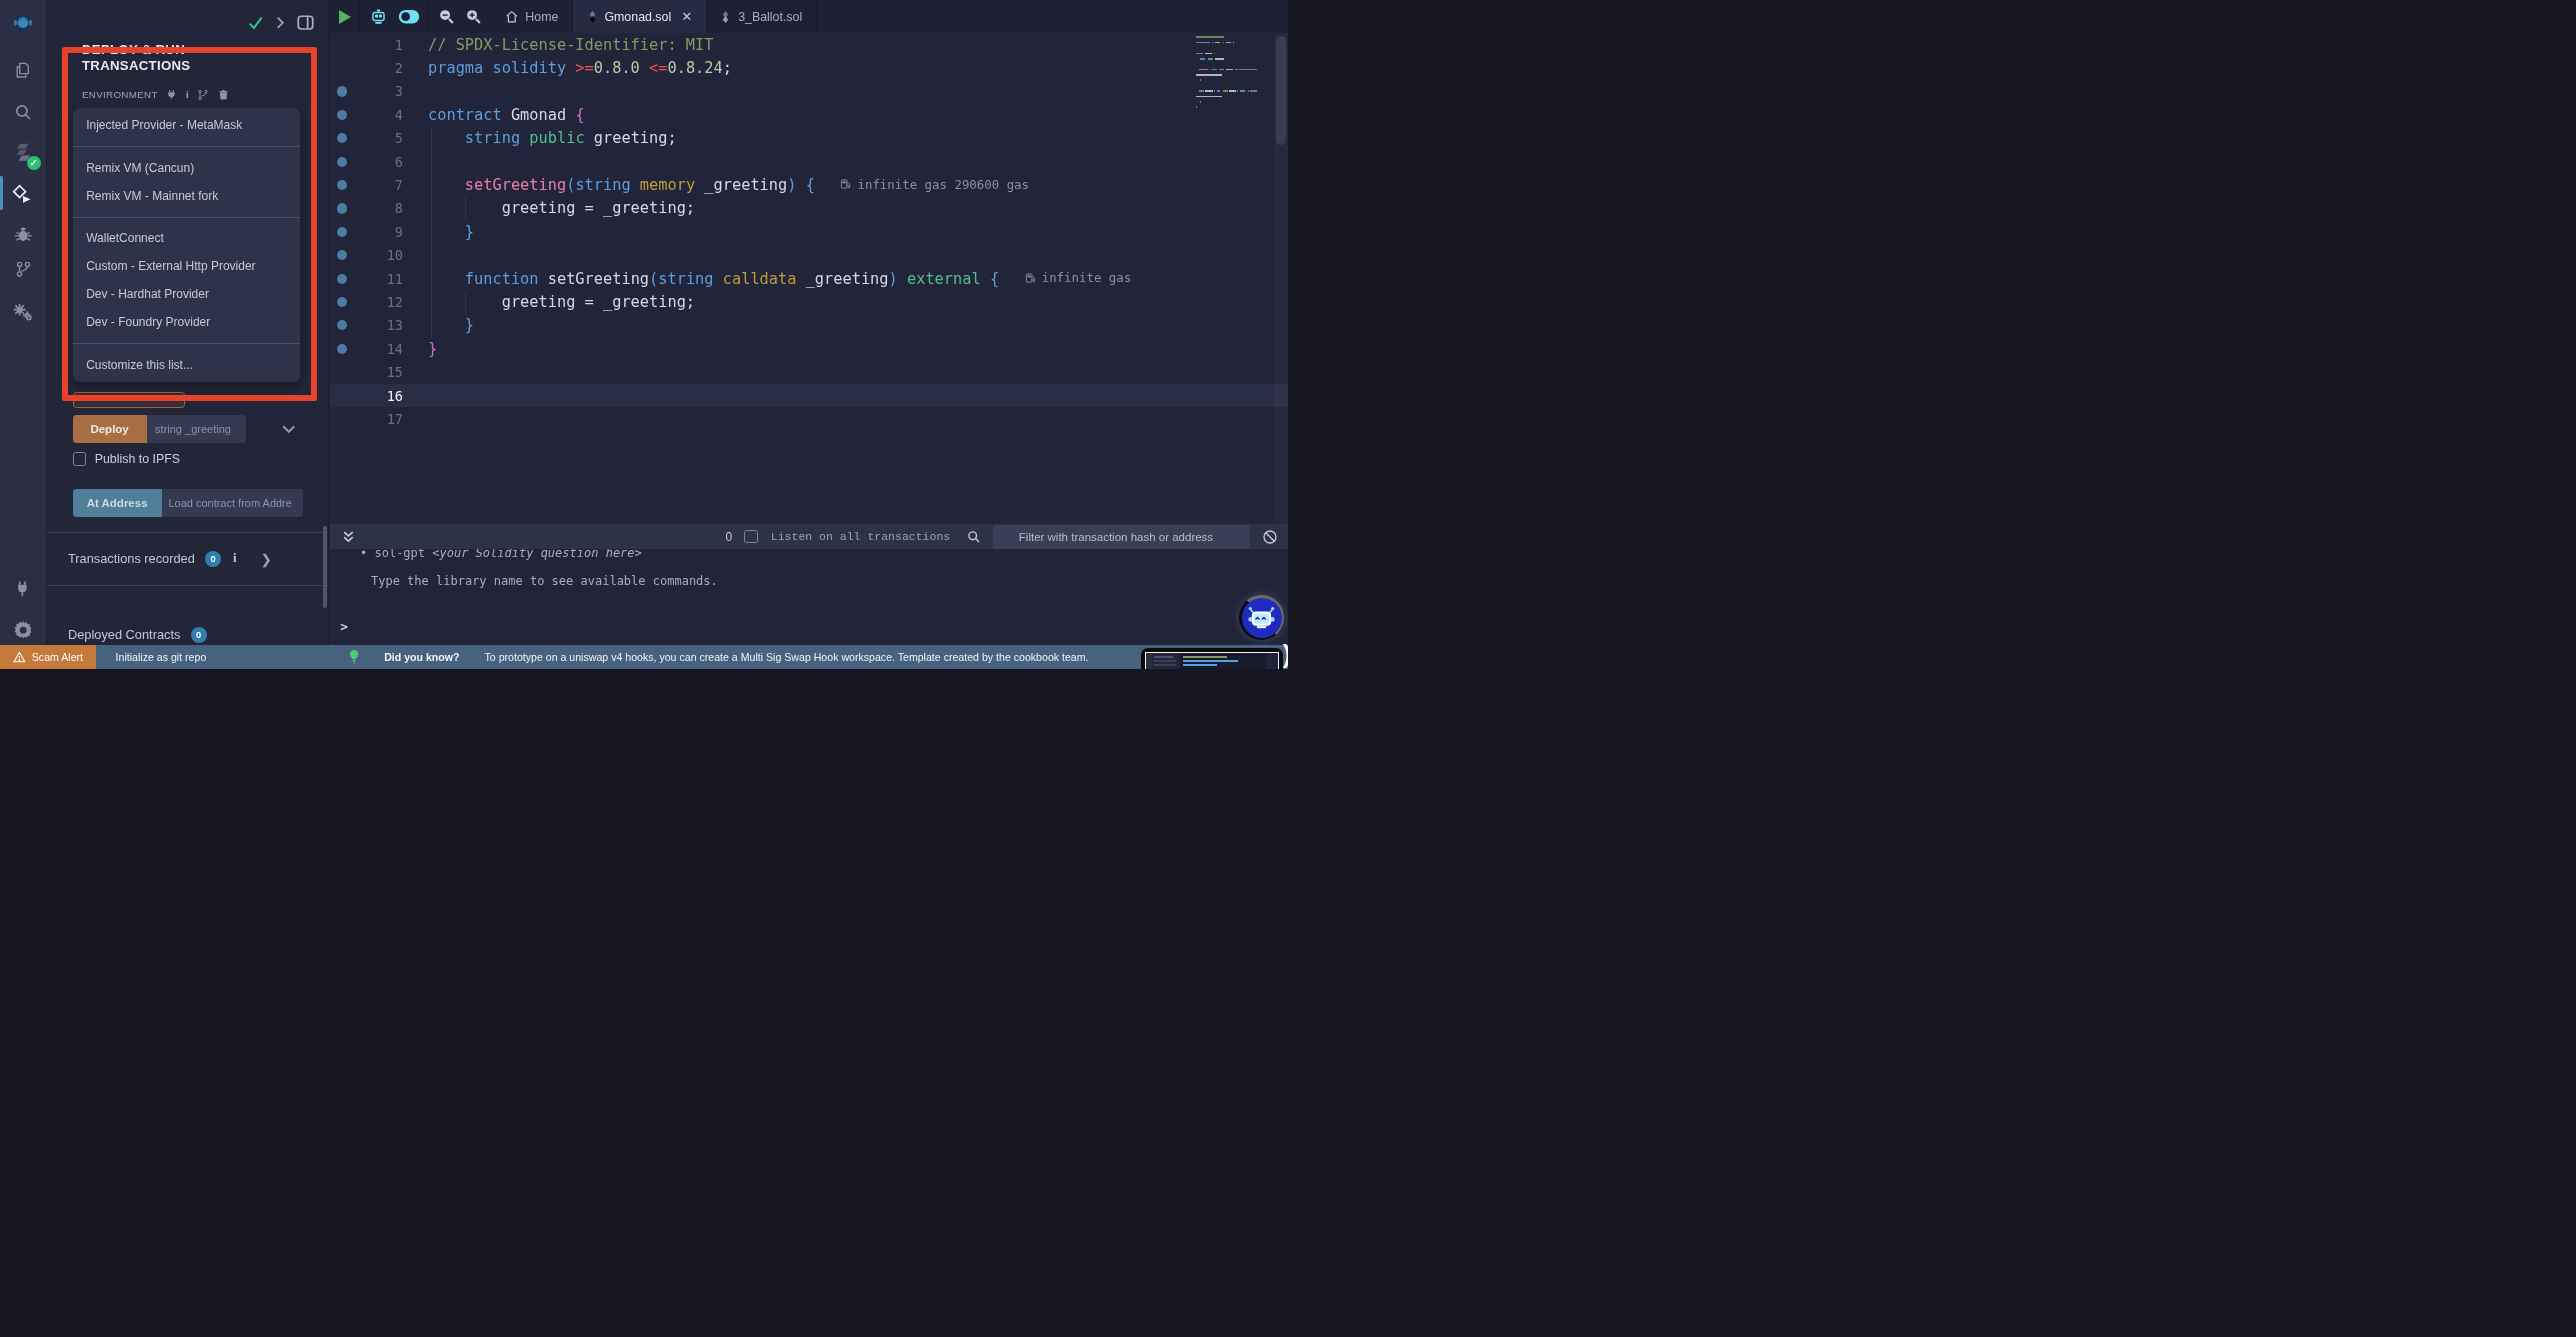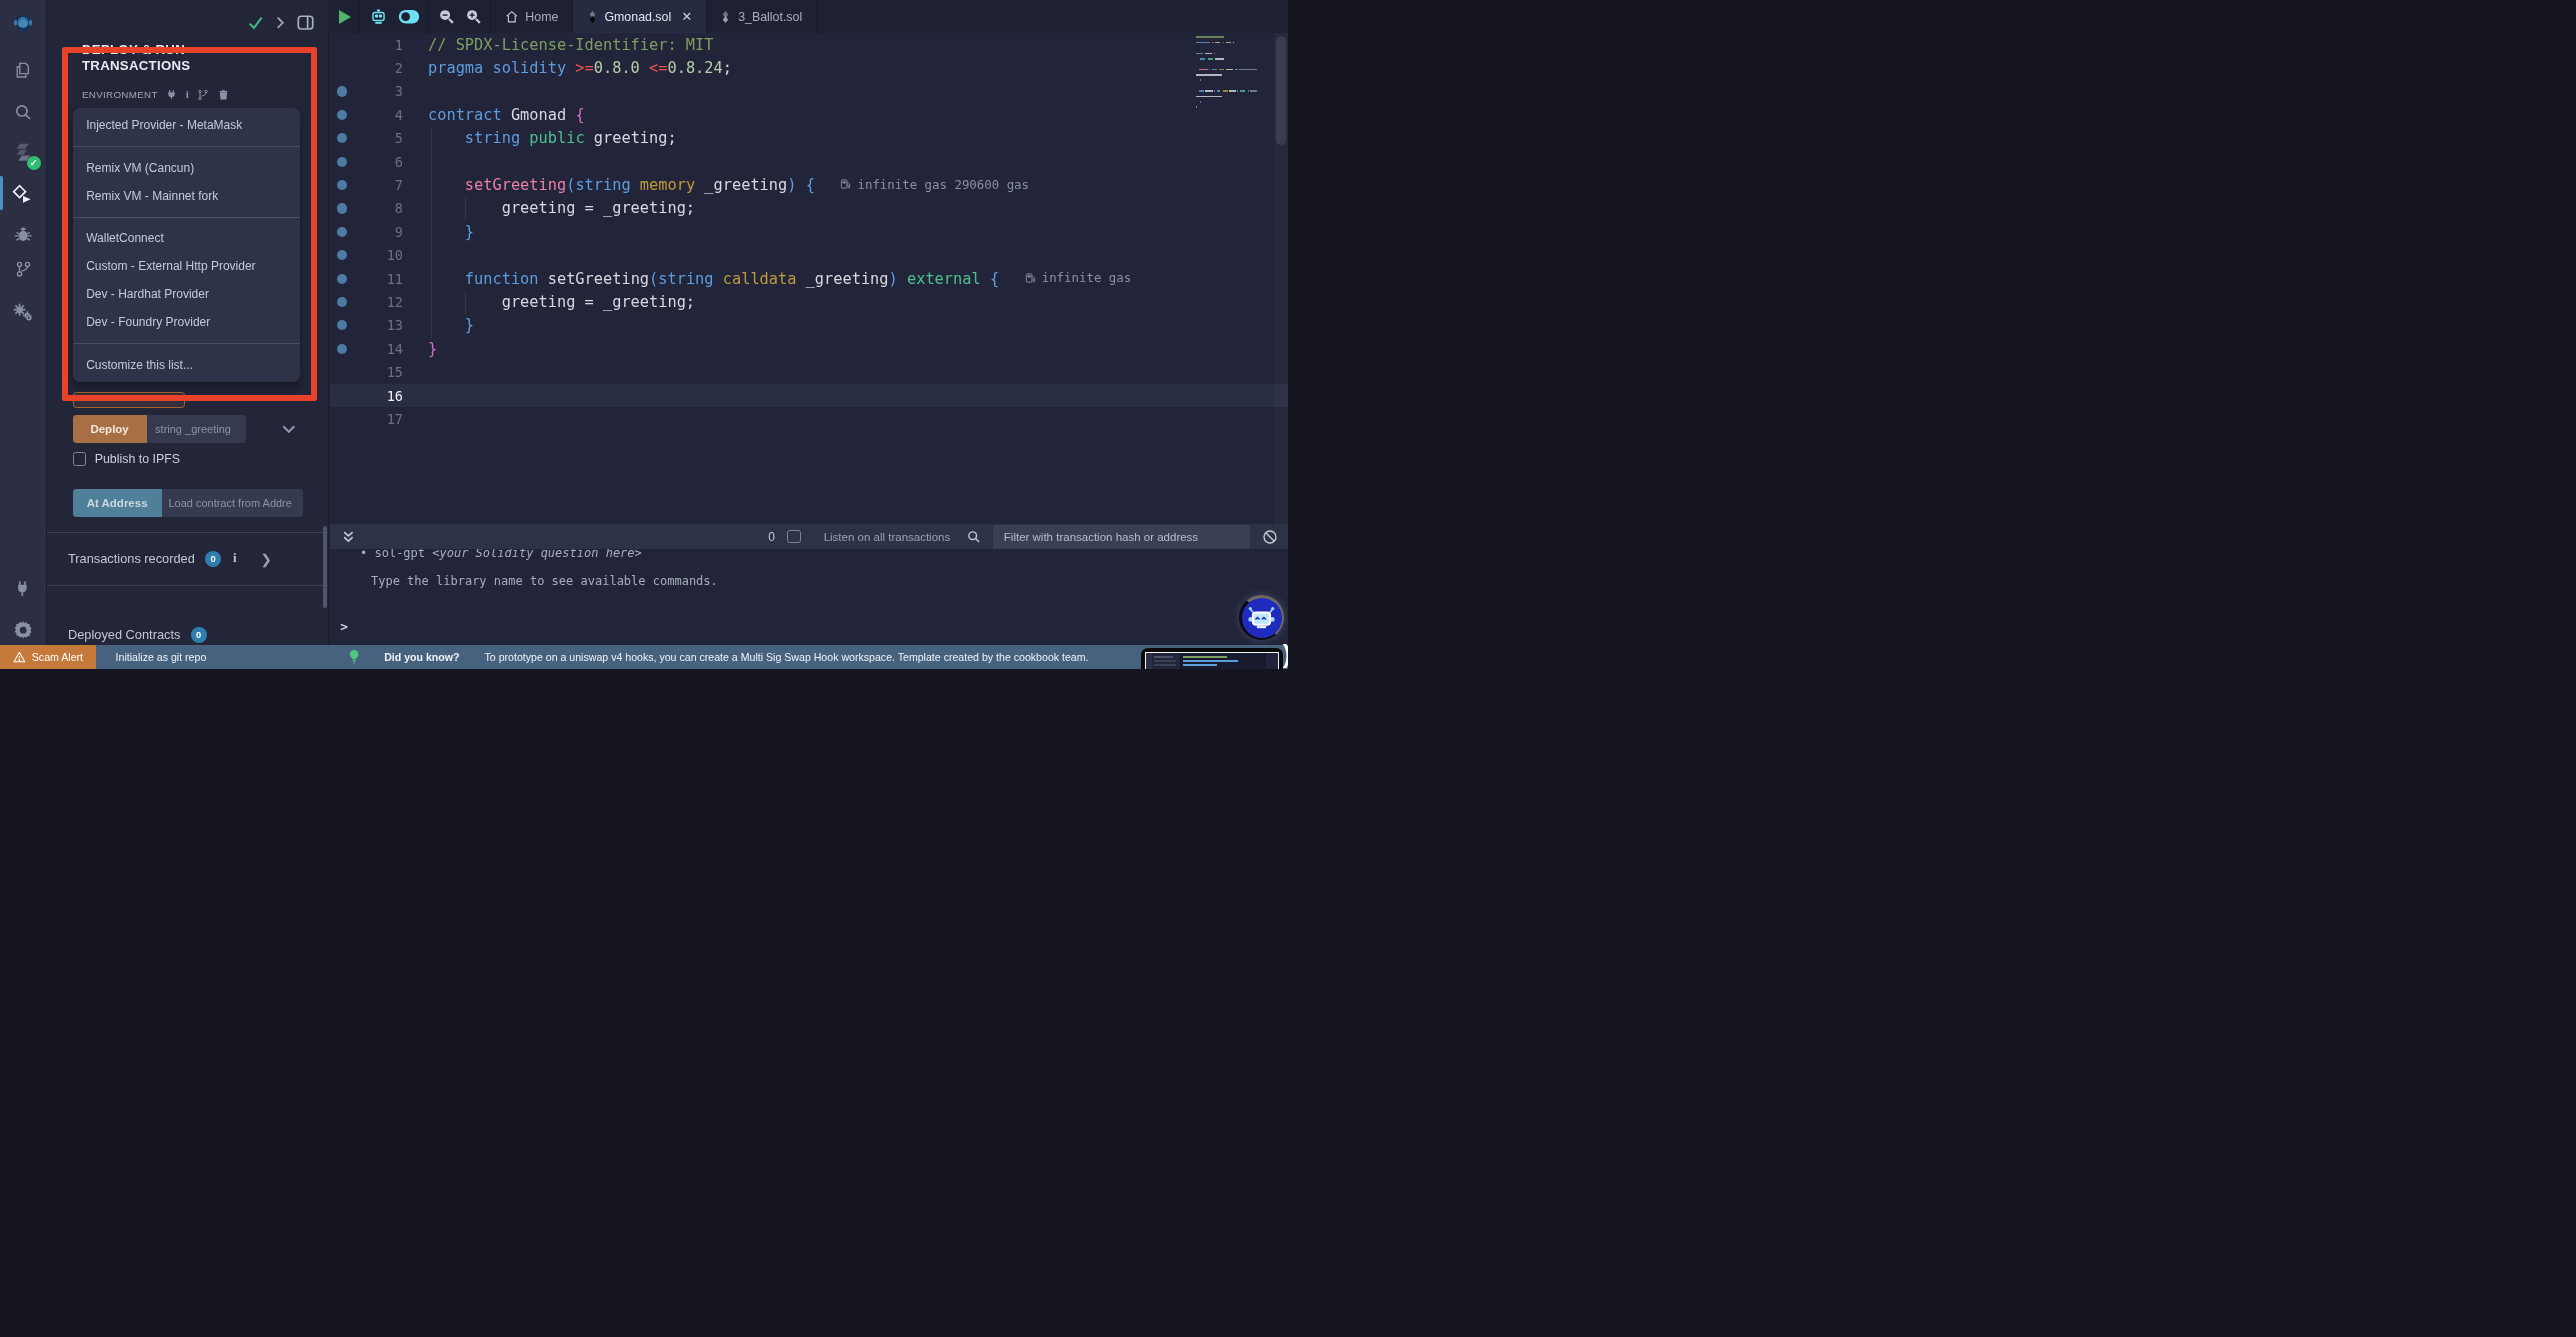--- a/index.html
+++ b/index.html
@@ -114,24 +114,24 @@
   .mrow i{ height:1.7px; display:block; margin-right:1.7px; opacity:.8; }
   #vscroll{ position:absolute; right:0; top:0; bottom:0; width:13.6px; background:rgba(255,255,255,.025); }
   #vthumb{ width:10.2px; margin:2.6px auto 0; height:109px; background:rgba(255,255,255,.09); border-radius:5.1px; }
 
   
   #termbar{ position:absolute; left:0; right:0; top:524px; height:25px; background:#2e3247;
             display:flex; align-items:center; padding:0 10.2px 0 12px; }
   .dblchev{ color:#c6cad6; display:flex; cursor:pointer; }
   #term-count{ margin-left:auto; font-size:12px; color:#c6cad6; }
   #listen-box{ margin-left:12px; cursor:pointer; }
-  #listen-label{ margin-left:23px; font-size:11.5px; color:#9ba0b2; }
+  #listen-label{ margin-left:13px; font-size:11.5px; color:#9ba0b2;font-family:Liberation Mono, monospace; }
   #term-search{ margin-left:15.3px; color:#c6cad6; display:flex; cursor:pointer; }
   #filter-input{ margin-left:12px; width:257px; height:24px; background:#3b3f55; border:none; border-radius:2.6px;
-                 color:#c3c8d6; font-size:11.5px; padding:0 11px; outline:none; }
+                 color:#c3c8d6; font-size:11.5px; padding:0 26px; outline:none; }
   #filter-input::placeholder{ color:#b7bccd; }
   #ban-ic{ margin-left:12px; color:#c6cad6; display:flex; cursor:pointer; }
 
   #terminal{ position:absolute; left:0; right:0; top:549px; height:96px; overflow:hidden;
              font-family:"DejaVu Sans Mono",monospace; color:#a7adbd; font-size:12px; }
   #tline1{ margin:-4.3px 0 0 30px; line-height:16px; }
   #tline1 .arg{ font-style:italic; }
   #tline2{ margin:12.8px 0 0 41px; }
   #tprompt{ position:absolute; left:10.2px; top:70px; color:#d0d4e0; font-size:12.8px; font-weight:bold; }
 

